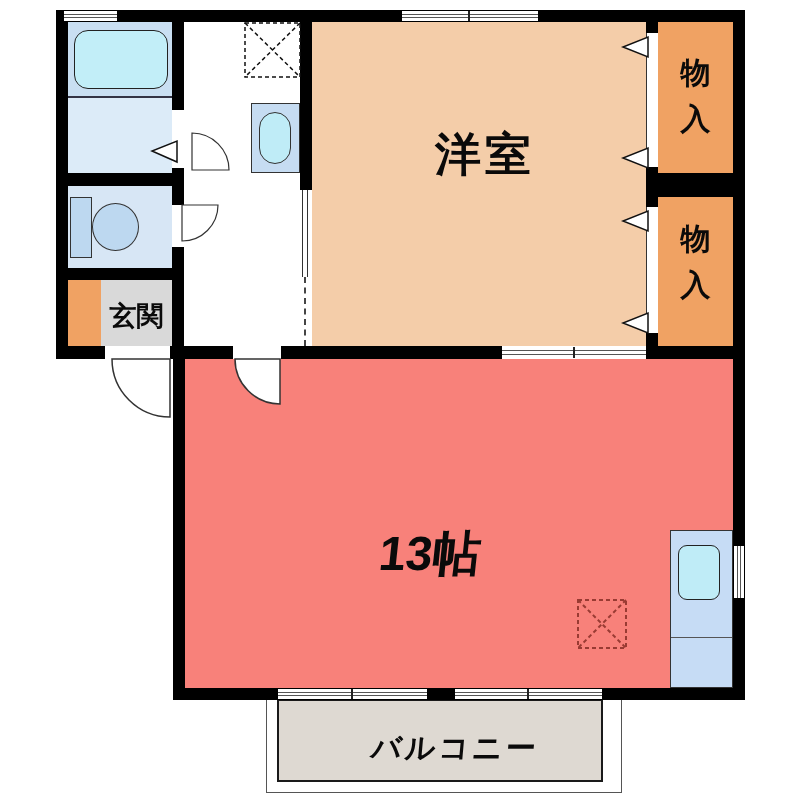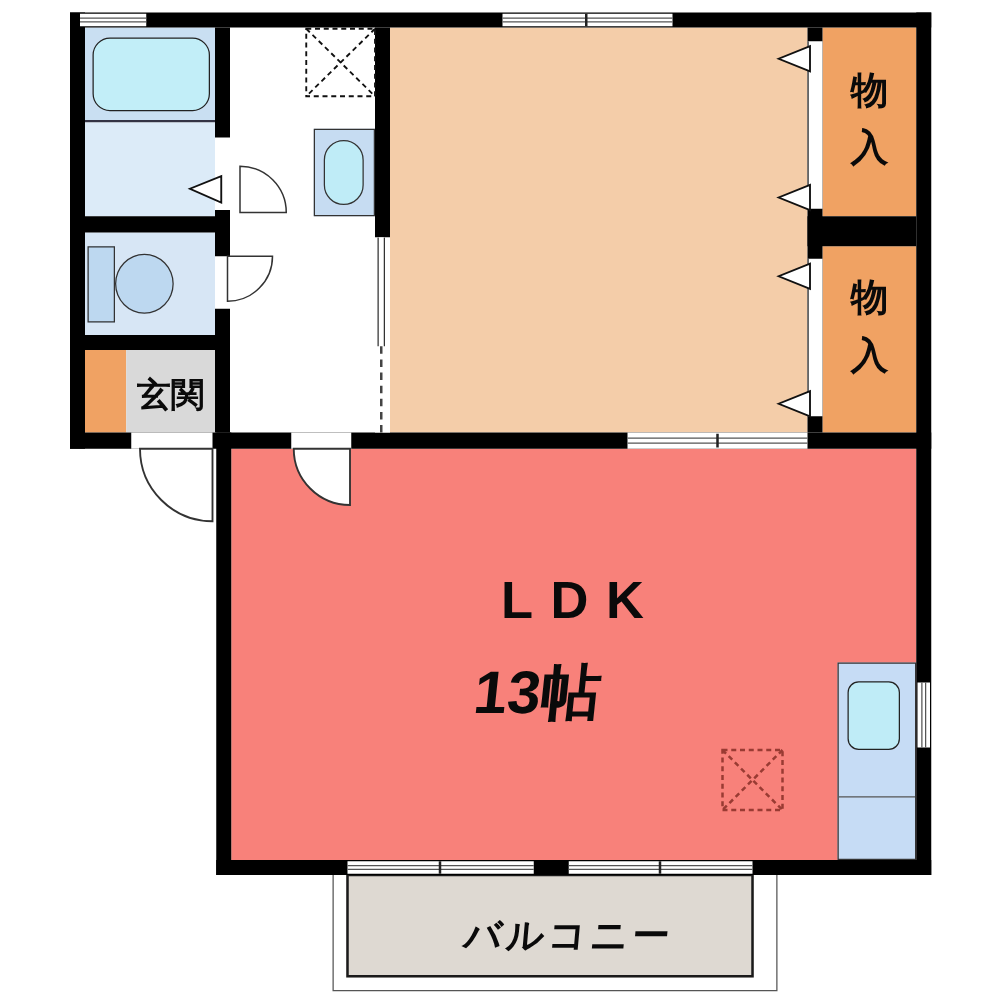--- a/index.html
+++ b/index.html
@@ -111,22 +111,22 @@
       <line x1="245" y1="23" x2="300" y2="77"></line>
       <line x1="300" y1="23" x2="245" y2="77"></line>
     </g>
     <g stroke="#993b33" stroke-width="2" stroke-dasharray="4,3" fill="none">
       <rect x="578" y="600" width="48" height="48"></rect>
       <line x1="578" y1="600" x2="626" y2="648"></line>
       <line x1="626" y1="600" x2="578" y2="648"></line>
     </g>
   </svg>
 
+  <div class="lbl" style="left:370px;top:124px;width:230px;font-size:46px;letter-spacing:4px;">洋室</div>
 
-  <div class="lbl" style="left:345px;top:456px;width:240px;font-size:42px;letter-spacing:14px;">LDK</div>
   <div class="lbl" style="left:330px;top:522px;width:200px;font-size:48px;transform:skewX(-6deg);">13帖</div>
 
   <div class="lbl" style="left:101px;top:298px;width:71px;font-size:27px;">玄関</div>
 
   <div class="lbl vlbl" style="left:658px;top:50px;width:75px;font-size:30px;line-height:46px;">
     <span>物</span>
     <span>入</span>
   </div>
   <div class="lbl vlbl" style="left:658px;top:216px;width:75px;font-size:30px;line-height:46px;">
     <span>物</span>

